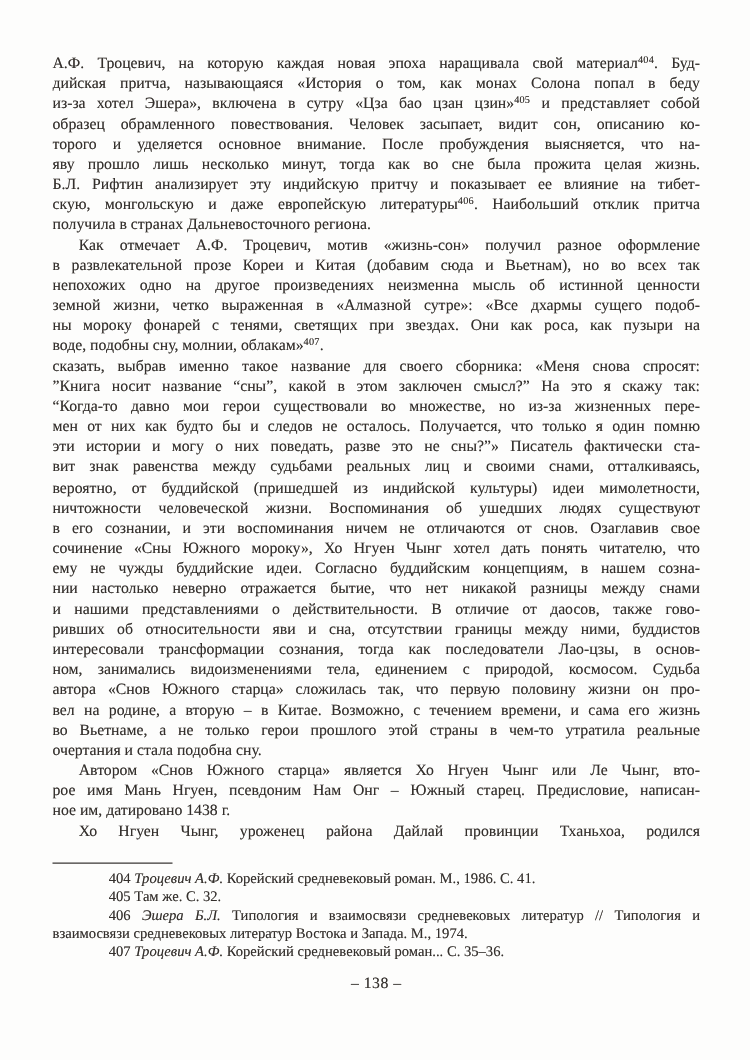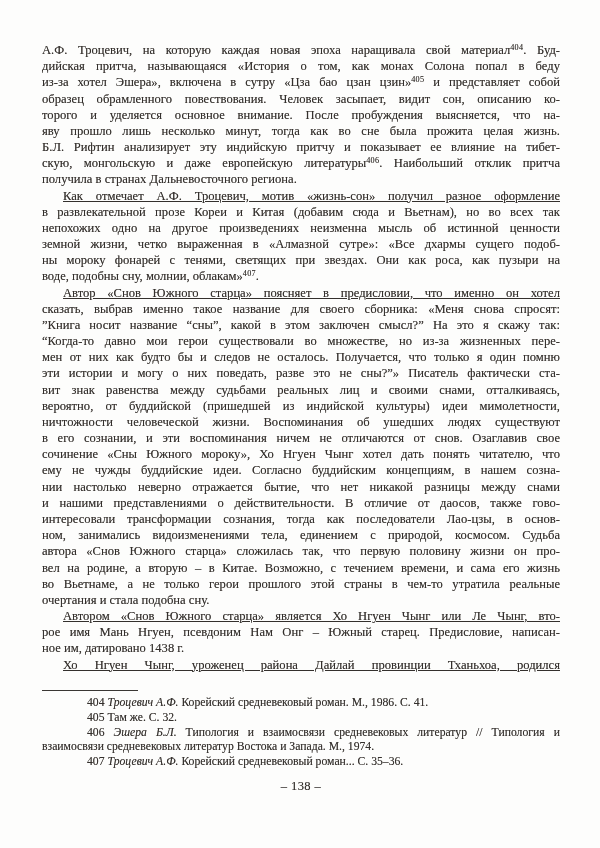--- a/index.html
+++ b/index.html
@@ -14,21 +14,21 @@
     text-shadow:0 0 .5px rgba(70,64,58,.55);
     overflow:hidden;
   }
   .para{margin:0;padding:0;}
   .ln{
     height:16.18px;line-height:16.18px;
     text-align:justify;text-align-last:justify;
     overflow:hidden;white-space:normal;
   }
   .ln.noj{text-align-last:left;}
-  #body-text .ln.ind{padding-left:21px;text-decoration:underline;}
+  #body-text .ln.ind{padding-left:21px;}
   .sup{
     font-size:8.2px;line-height:0;
     position:relative;top:-4.2px;
     vertical-align:baseline;
     letter-spacing:.2px;
   }
   .it{font-style:italic;}
   .fn-rule{
     margin:17px 0 5px 0;
     width:96px;height:1.6px;
@@ -62,34 +62,34 @@
       </div>
       <div class="para">
         <div class="ln ind"><span>Как отмечает А.Ф. Троцевич, мотив «жизнь-сон» получил разное оформление</span></div>
         <div class="ln"><span>в развлекательной прозе Кореи и Китая (добавим сюда и Вьетнам), но во всех так</span></div>
         <div class="ln"><span>непохожих одно на другое произведениях неизменна мысль об истинной ценности</span></div>
         <div class="ln"><span>земной жизни, четко выраженная в «Алмазной сутре»: «Все дхармы сущего подоб-</span></div>
         <div class="ln"><span>ны мороку фонарей с тенями, светящих при звездах. Они как роса, как пузыри на</span></div>
         <div class="ln noj"><span>воде, подобны сну, молнии, облакам»</span><sup class="sup">407</sup><span>.</span></div>
       </div>
       <div class="para">
-        <div class="ln ind"><span>Автор «Снов Южного старца» поясняет в предисловии, что именно он хотел</span></div>
         <div class="ln"><span>сказать, выбрав именно такое название для своего сборника: «Меня снова спросят:</span></div>
         <div class="ln"><span>”Книга носит название “сны”, какой в этом заключен смысл?” На это я скажу так:</span></div>
         <div class="ln"><span>“Когда-то давно мои герои существовали во множестве, но из-за жизненных пере-</span></div>
         <div class="ln"><span>мен от них как будто бы и следов не осталось. Получается, что только я один помню</span></div>
         <div class="ln"><span>эти истории и могу о них поведать, разве это не сны?”» Писатель фактически ста-</span></div>
         <div class="ln"><span>вит знак равенства между судьбами реальных лиц и своими снами, отталкиваясь,</span></div>
         <div class="ln"><span>вероятно, от буддийской (пришедшей из индийской культуры) идеи мимолетности,</span></div>
         <div class="ln"><span>ничтожности человеческой жизни. Воспоминания об ушедших людях существуют</span></div>
         <div class="ln"><span>в его сознании, и эти воспоминания ничем не отличаются от снов. Озаглавив свое</span></div>
         <div class="ln"><span>сочинение «Сны Южного мороку», Хо Нгуен Чынг хотел дать понять читателю, что</span></div>
         <div class="ln"><span>ему не чужды буддийские идеи. Согласно буддийским концепциям, в нашем созна-</span></div>
         <div class="ln"><span>нии настолько неверно отражается бытие, что нет никакой разницы между снами</span></div>
         <div class="ln"><span>и нашими представлениями о действительности. В отличие от даосов, также гово-</span></div>
+        <div class="ln"><span>ривших об относительности яви и сна, отсутствии границы между ними, буддистов</span></div>
         <div class="ln"><span>интересовали трансформации сознания, тогда как последователи Лао-цзы, в основ-</span></div>
         <div class="ln"><span>ном, занимались видоизменениями тела, единением с природой, космосом. Судьба</span></div>
         <div class="ln"><span>автора «Снов Южного старца» сложилась так, что первую половину жизни он про-</span></div>
         <div class="ln"><span>вел на родине, а вторую – в Китае. Возможно, с течением времени, и сама его жизнь</span></div>
         <div class="ln"><span>во Вьетнаме, а не только герои прошлого этой страны в чем-то утратила реальные</span></div>
         <div class="ln noj"><span>очертания и стала подобна сну.</span></div>
       </div>
       <div class="para">
         <div class="ln ind"><span>Автором «Снов Южного старца» является Хо Нгуен Чынг или Ле Чынг, вто-</span></div>
         <div class="ln"><span>рое имя Мань Нгуен, псевдоним Нам Онг – Южный старец. Предисловие, написан-</span></div>

